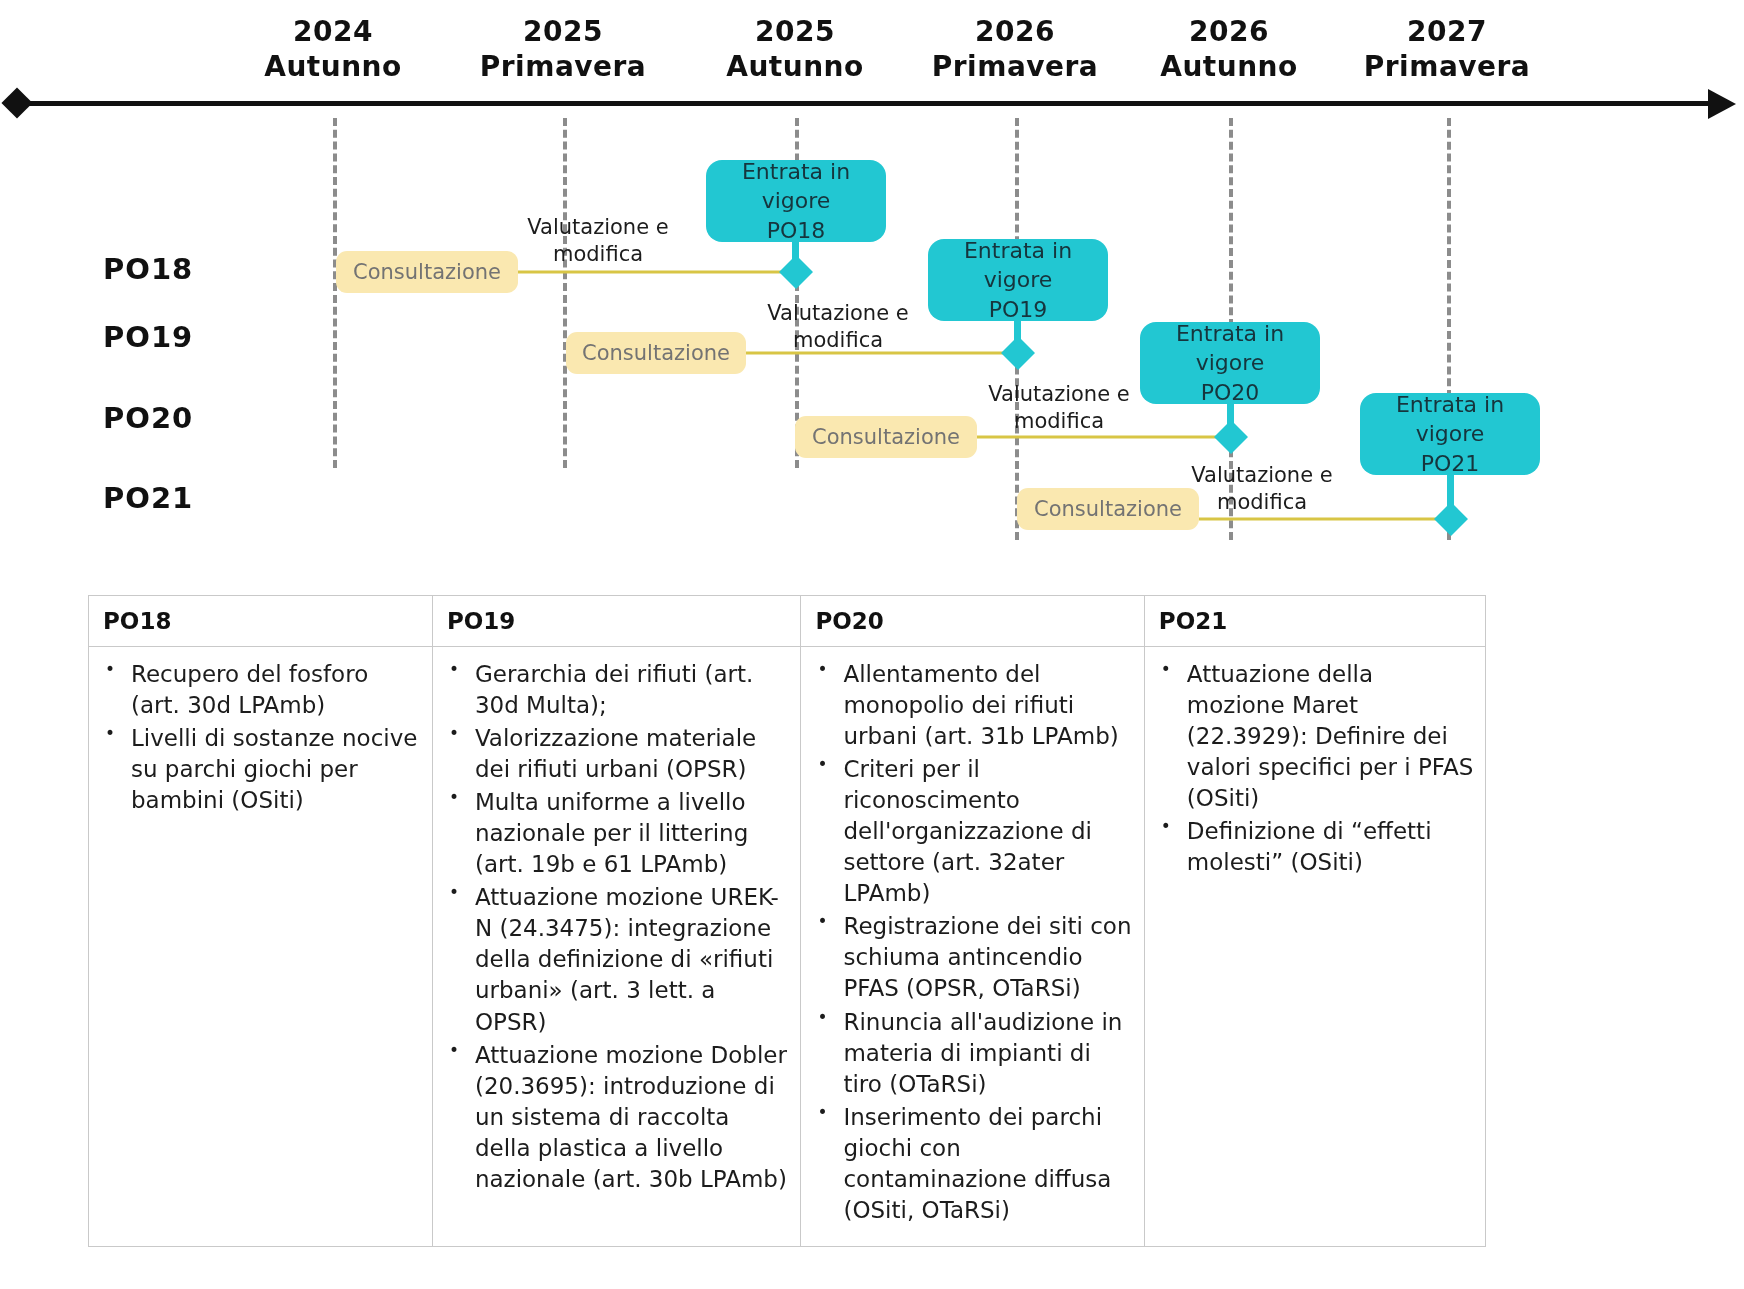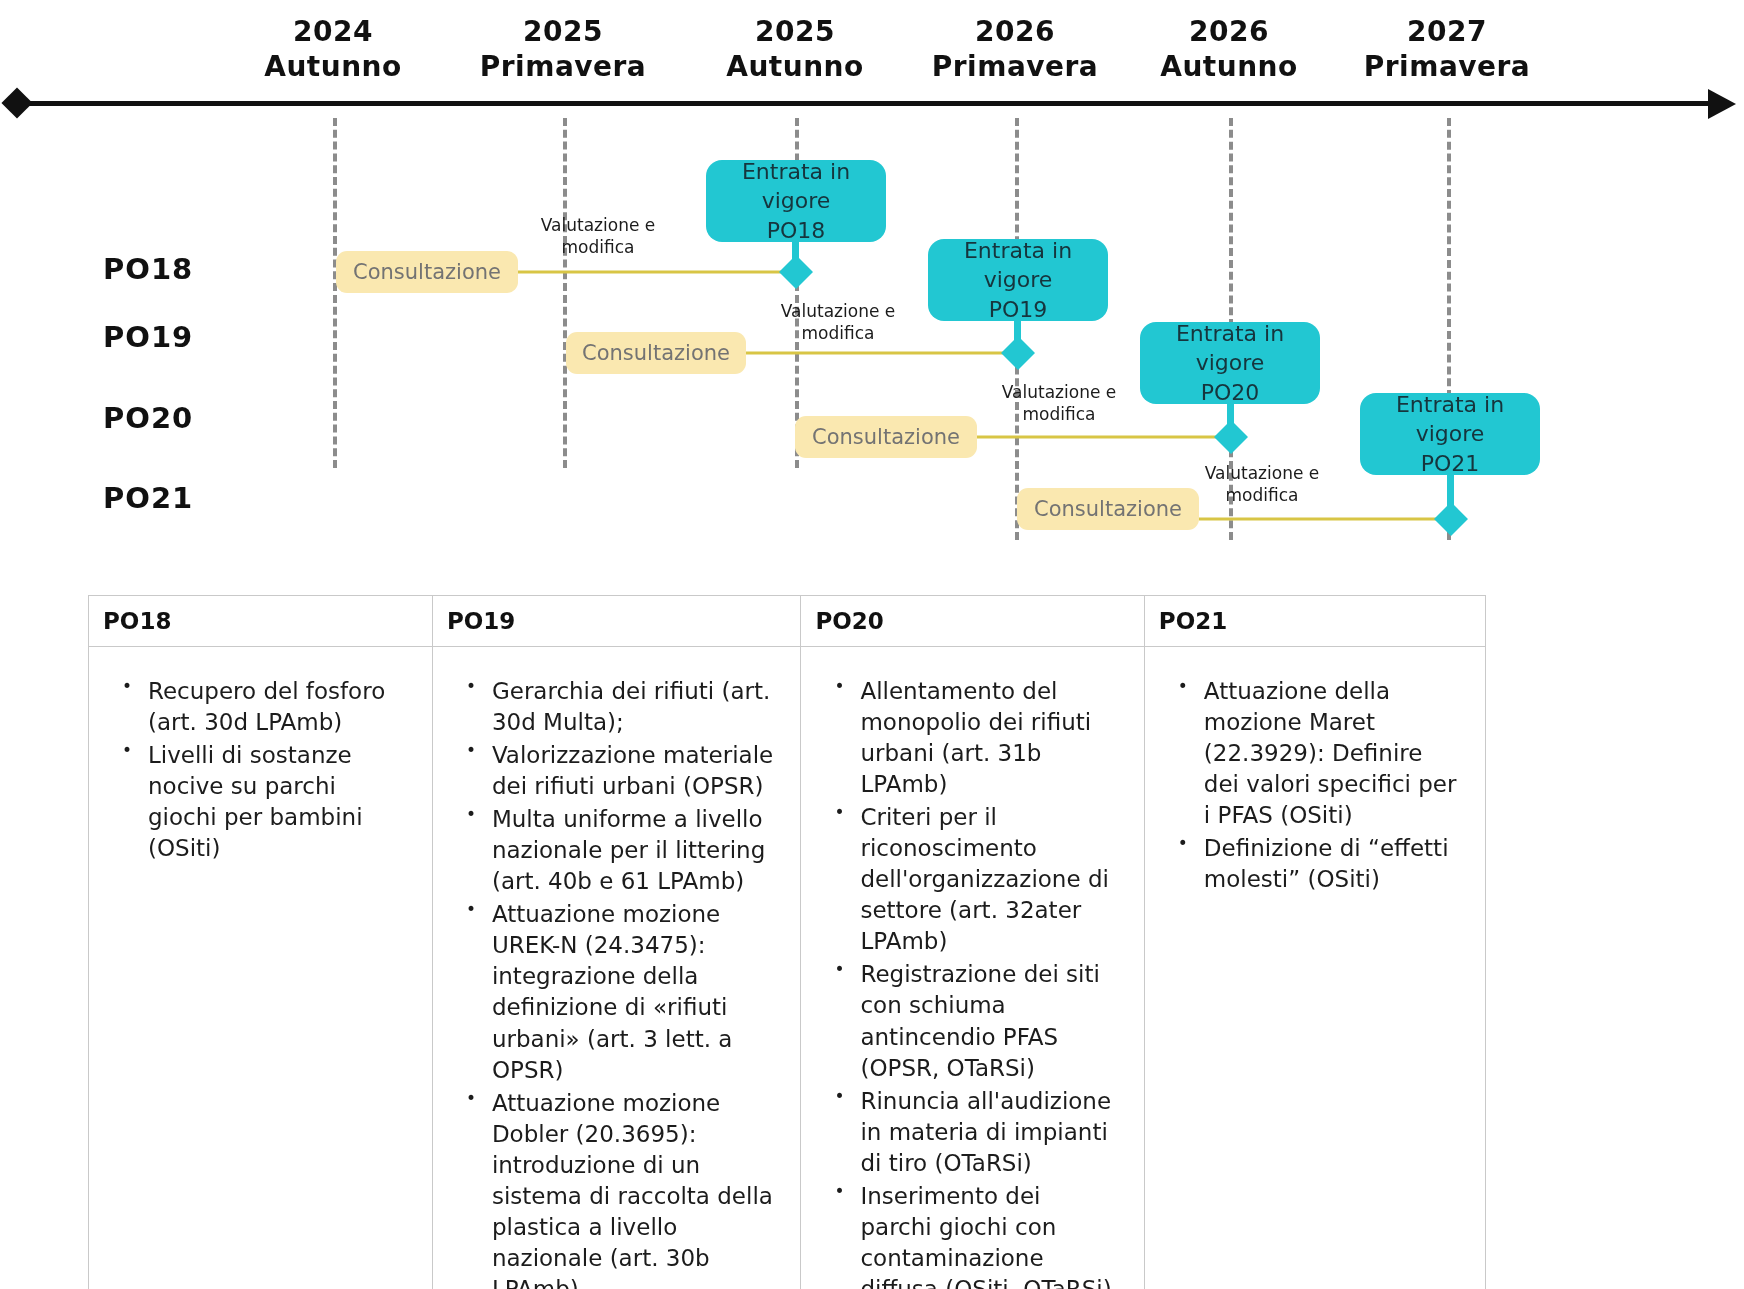--- a/index.html
+++ b/index.html
@@ -132,21 +132,21 @@
   .badge-diamond {
     position: absolute;
     width: 24px;
     height: 24px;
     background: #22c7d2;
     transform: rotate(45deg);
   }
 
   .eval-label {
     position: absolute;
-    font-size: 17px;
+    font-size: 21px;
     font-family: "DejaVu Sans", sans-serif;
     color: #1c1c1c;
     text-align: center;
     line-height: 1.3;
     transform: translateX(-50%);
     white-space: nowrap;
   }
   .eval-label span { display: block; }
 
   
@@ -179,21 +179,21 @@
   }
   table.po-table th:last-child { border-right: none; }
   table.po-table td {
     vertical-align: top;
     border-right: 1px solid #c9c9c9;
     padding: 12px 10px 18px 4px;
     height: 500px;
   }
   table.po-table td:last-child { border-right: none; }
   ul.bullets {
-    margin: 17px;
+    margin: 0;
     padding-left: 34px;
     list-style: none;
   }
   ul.bullets li {
     position: relative;
     font-family: "DejaVu Sans", sans-serif;
     font-size: 23px;
     line-height: 1.35;
     color: #1c1c1c;
     margin-bottom: 2px;
@@ -326,21 +326,21 @@
           <td>
             <ul class="bullets">
               <li>Recupero del fosforo (art. 30d LPAmb)</li>
               <li>Livelli di sostanze nocive su parchi giochi per bambini (OSiti)</li>
             </ul>
           </td>
           <td>
             <ul class="bullets">
               <li>Gerarchia dei rifiuti (art. 30d Multa);</li>
               <li>Valorizzazione materiale dei rifiuti urbani (OPSR)</li>
-              <li>Multa uniforme a livello nazionale per il littering (art. 40b e 61 LPAmb)</li>
+              <li>Multa uniforme a livello nazionale per il littering (art. 19b e 61 LPAmb)</li>
               <li>Attuazione mozione UREK-N (24.3475): integrazione della definizione di «rifiuti urbani» (art. 3 lett. a OPSR)</li>
               <li>Attuazione mozione Dobler (20.3695): introduzione di un sistema di raccolta della plastica a livello nazionale (art. 30b LPAmb)</li>
             </ul>
           </td>
           <td>
             <ul class="bullets">
               <li>Allentamento del monopolio dei rifiuti urbani (art. 31b LPAmb)</li>
               <li>Criteri per il riconoscimento dell'organizzazione di settore (art. 32ater LPAmb)</li>
               <li>Registrazione dei siti con schiuma antincendio PFAS (OPSR, OTaRSi)</li>
               <li>Rinuncia all'audizione in materia di impianti di tiro (OTaRSi)</li>

